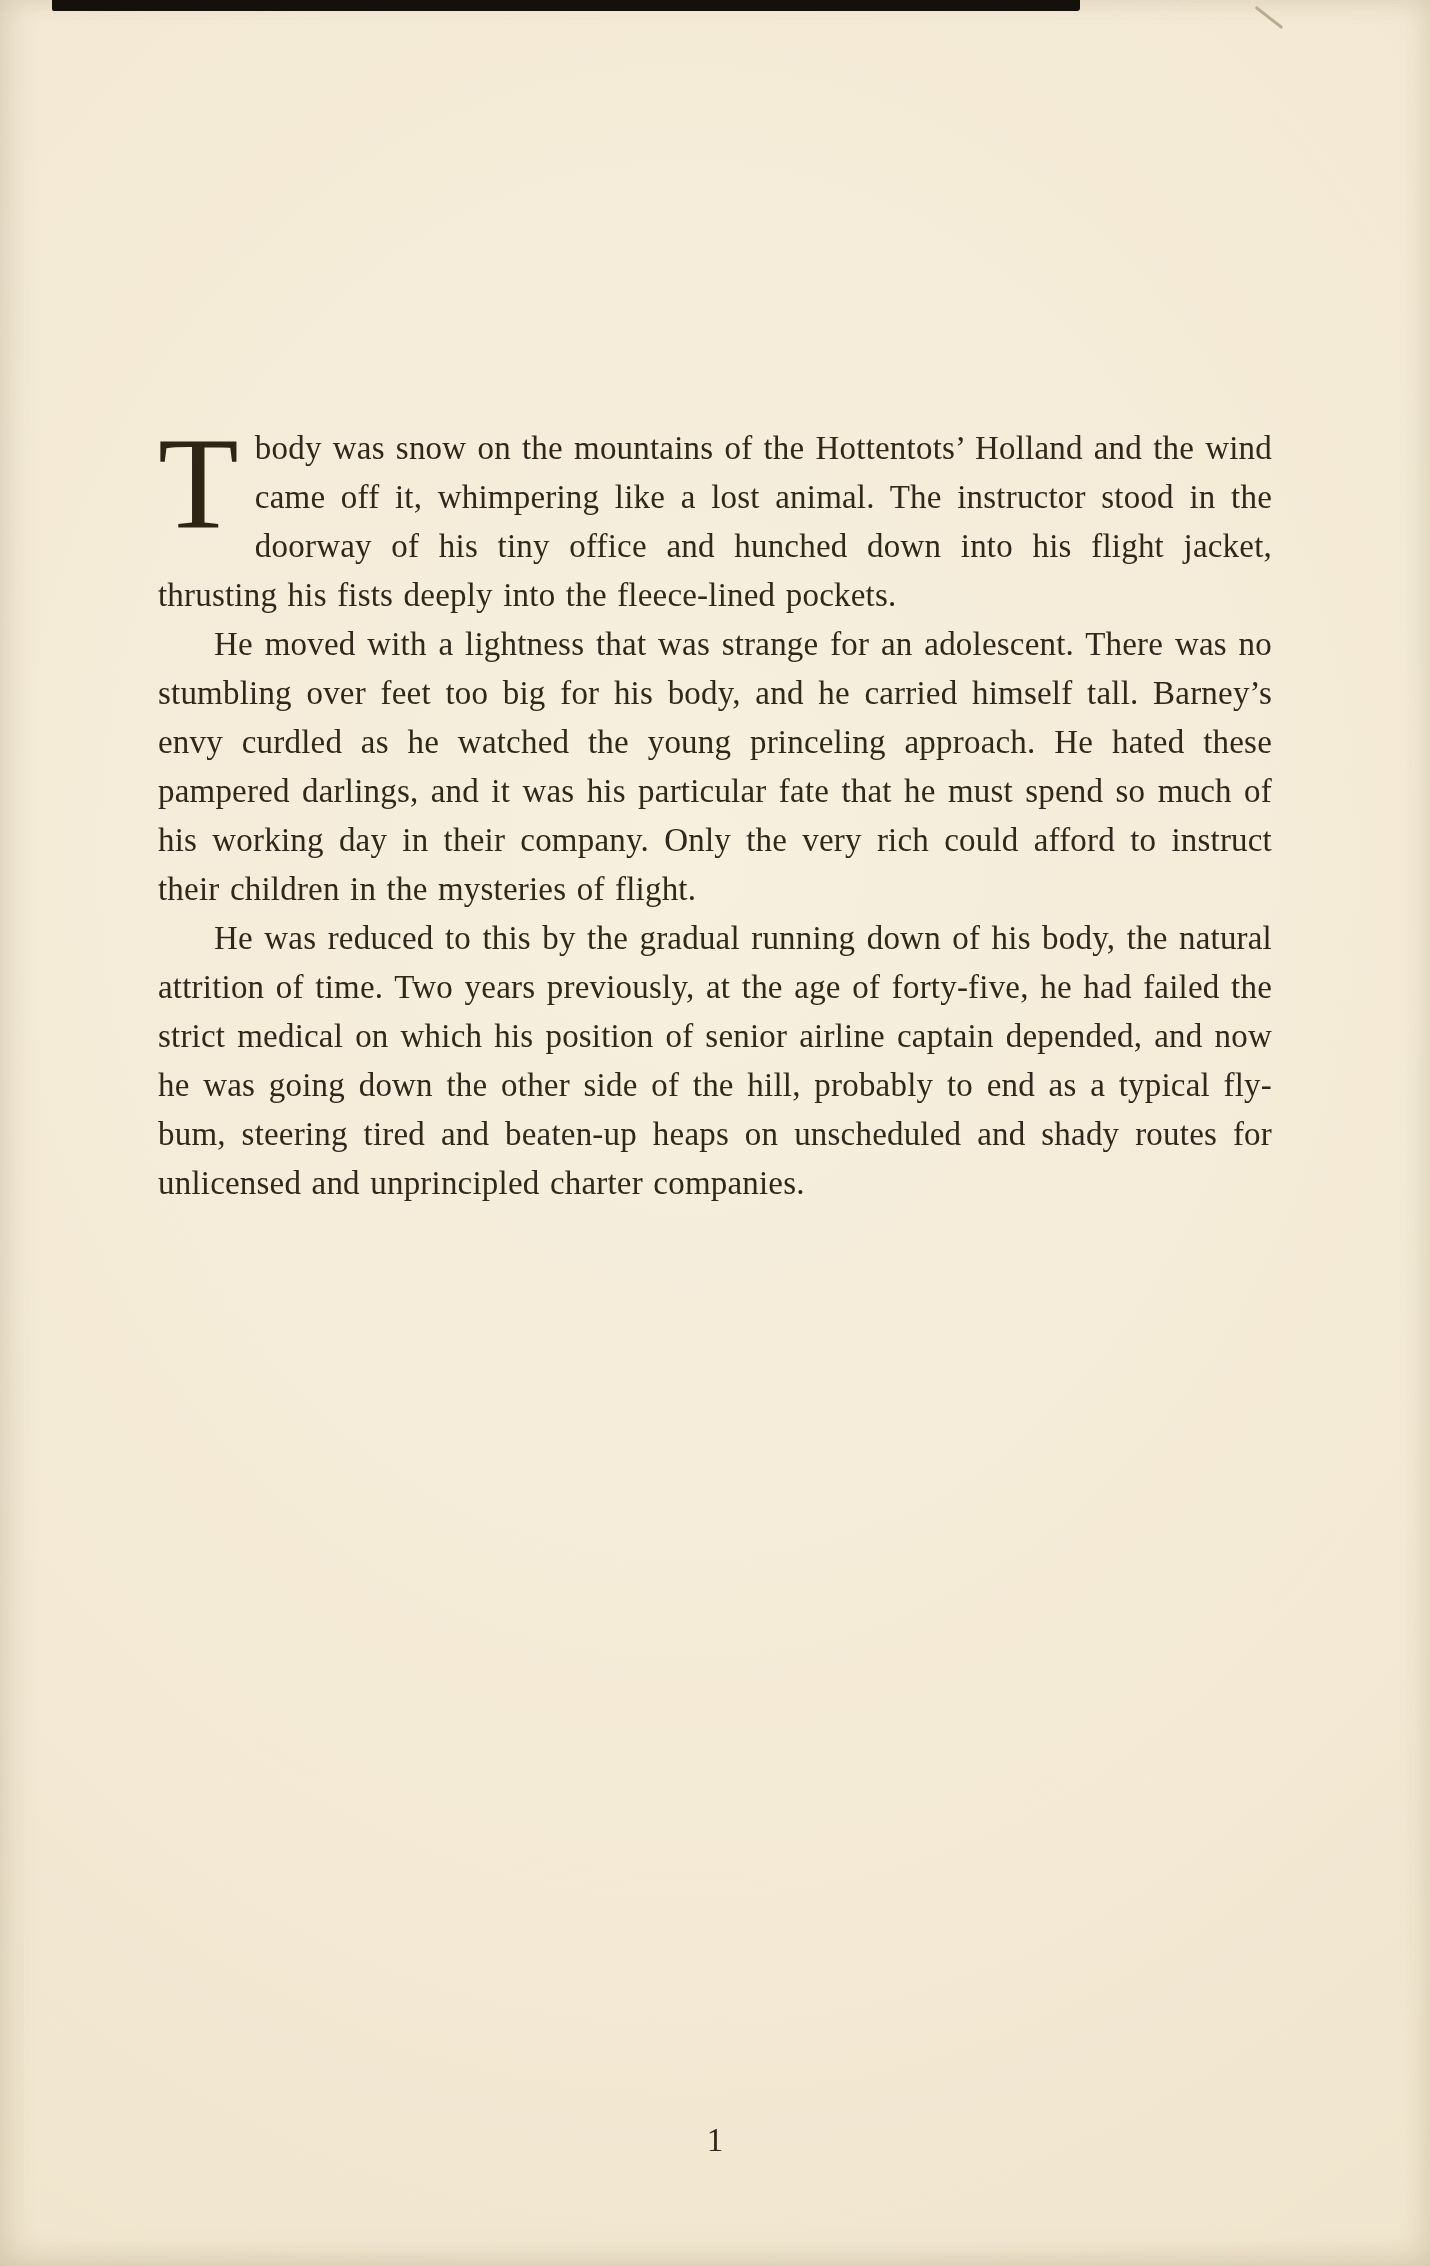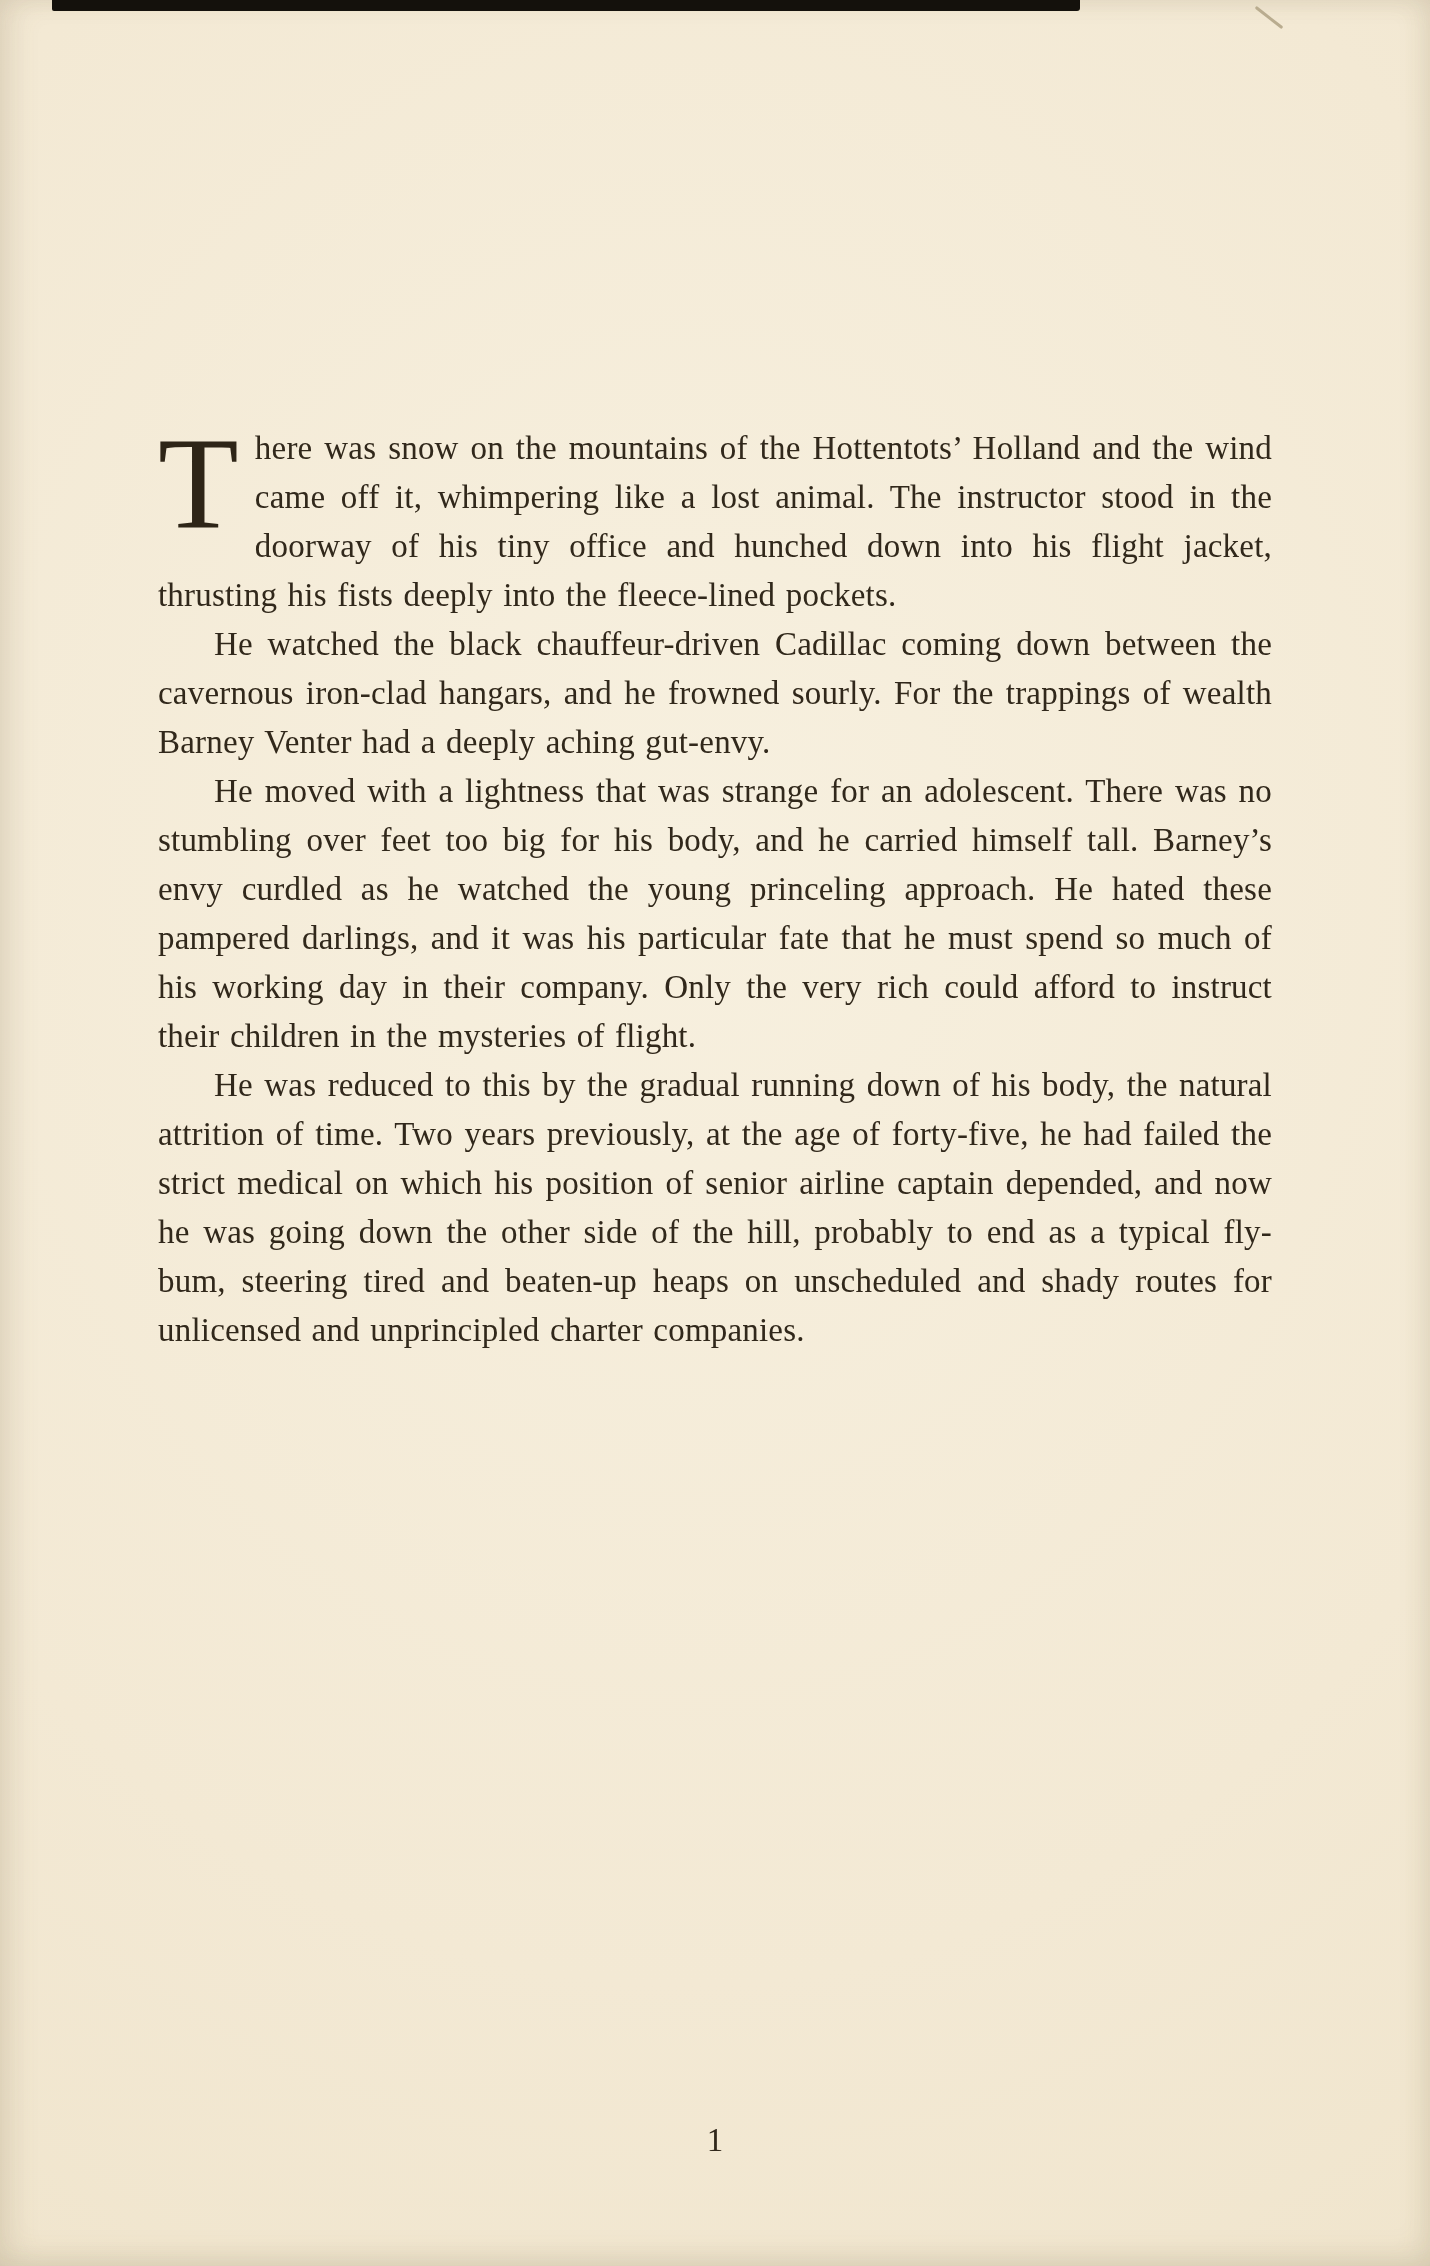--- a/index.html
+++ b/index.html
@@ -90,26 +90,23 @@
 <body>
 
 <div class="book-page">
 
   <div class="scan-bar"></div>
   <div class="scan-scratch"></div>
 
   <div class="text-block">
 
     <p>
-      <span class="dropcap">T</span><span>here was snow on the mountains of the Hottentots’ Holland and the wind came off it, whimpering like a lost animal. The instructor stood in the doorway of his tiny office and hunched down into his flight jacket, thrusting his fists deeply into the fleece-lined pockets.</span>
+      <span class="dropcap">T</span><span>body was snow on the mountains of the Hottentots’ Holland and the wind came off it, whimpering like a lost animal. The instructor stood in the doorway of his tiny office and hunched down into his flight jacket, thrusting his fists deeply into the fleece-lined pockets.</span>
     </p>
 
-    <p class="indented">
-      <span>He watched the black chauffeur-driven Cadillac coming down between the cavernous iron-clad hangars, and he frowned sourly. For the trappings of wealth Barney Venter had a deeply aching gut-envy.</span>
-    </p>
 
 
     <p class="indented">
       <span>He moved with a lightness that was strange for an adolescent. There was no stumbling over feet too big for his body, and he carried himself tall. Barney’s envy curdled as he watched the young princeling approach. He hated these pampered darlings, and it was his particular fate that he must spend so much of his working day in their company. Only the very rich could afford to instruct their children in the mysteries of flight.</span>
     </p>
 
     <p class="indented">
       <span>He was reduced to this by the gradual running down of his body, the natural attrition of time. Two years previously, at the age of forty-five, he had failed the strict medical on which his position of senior airline captain depended, and now he was going down the other side of the hill, probably to end as a typical fly-bum, steering tired and beaten-up heaps on unscheduled and shady routes for unlicensed and unprincipled charter companies.</span>
     </p>
 

